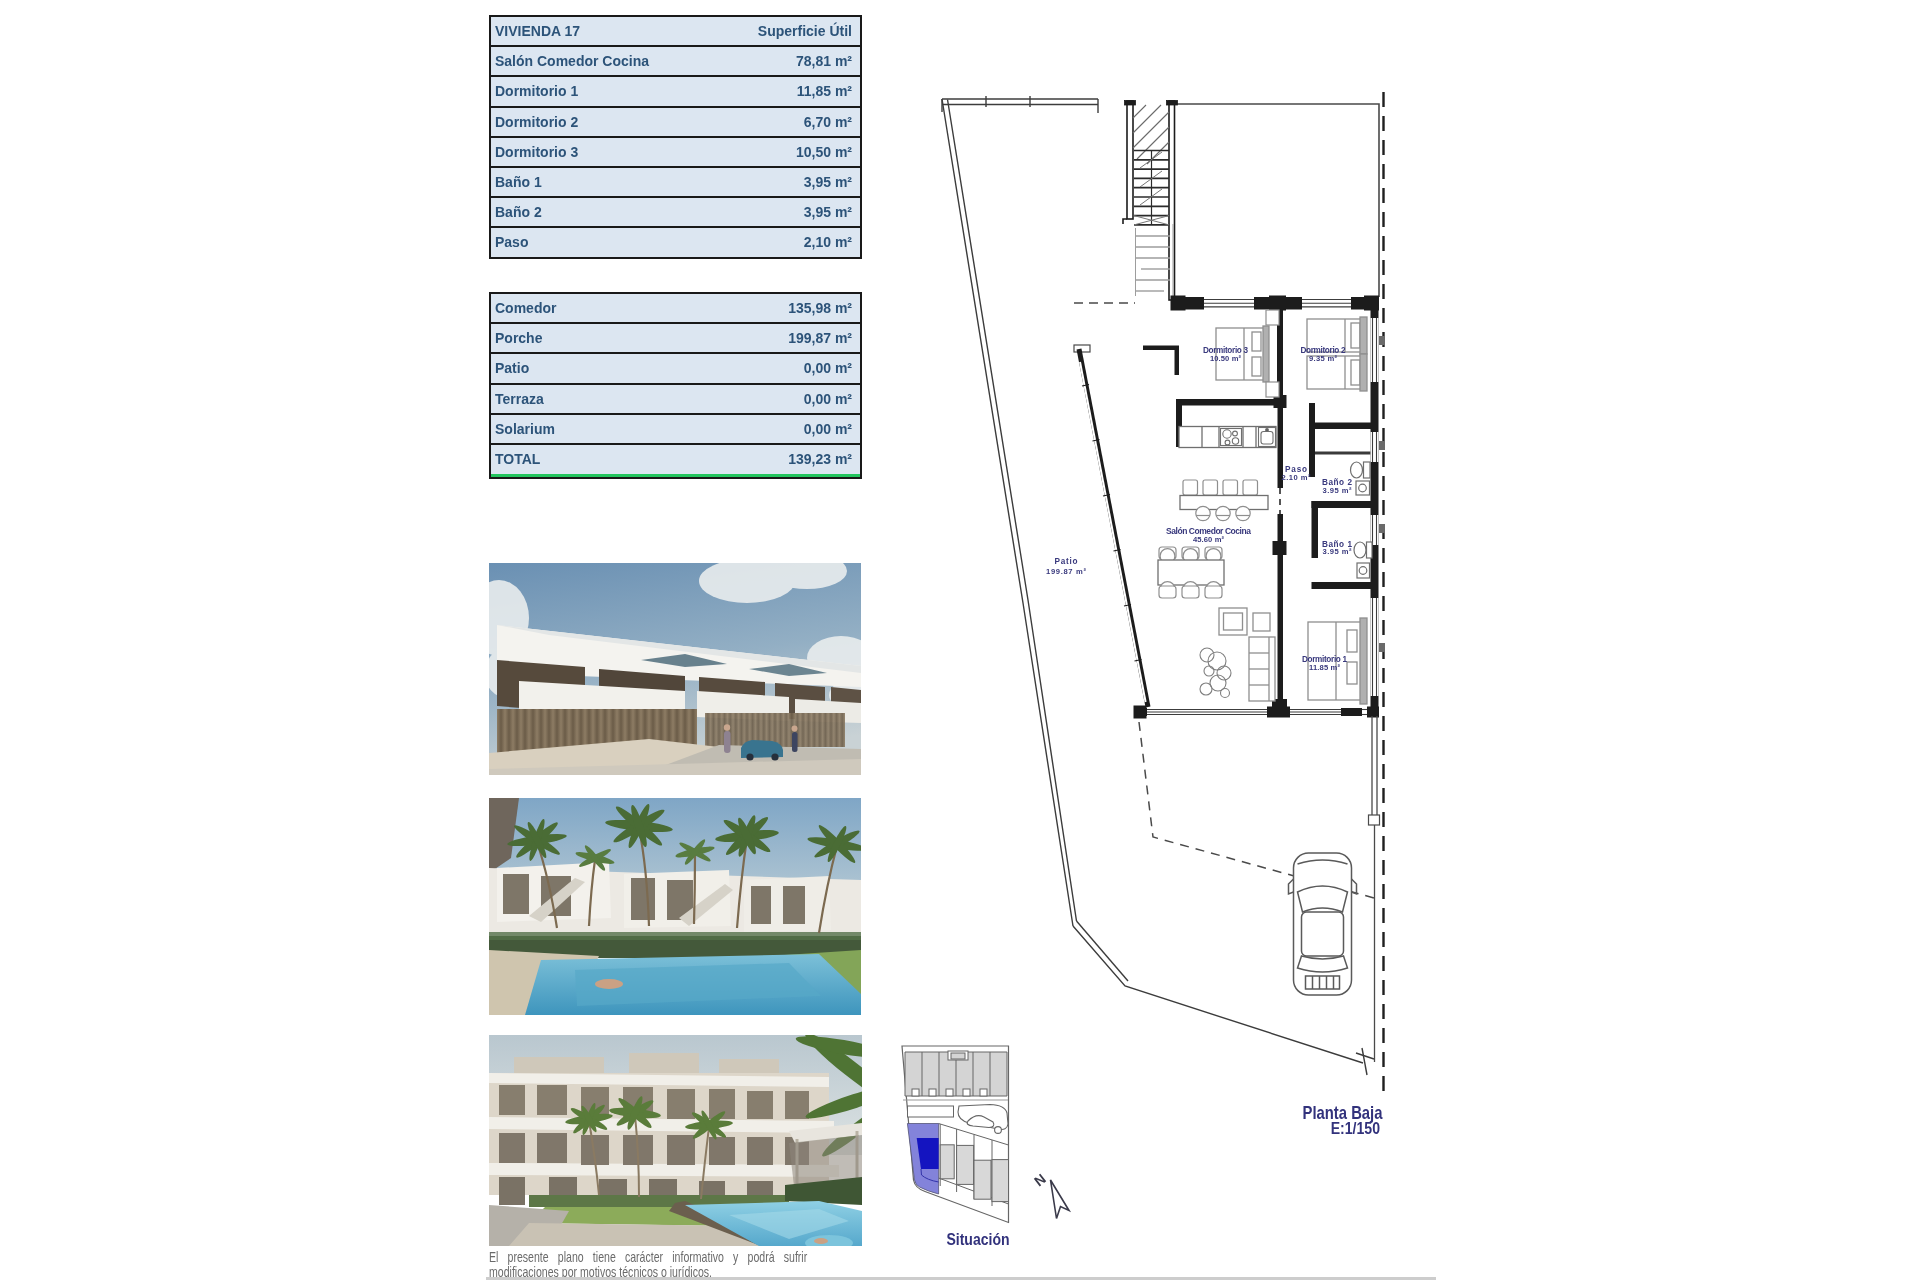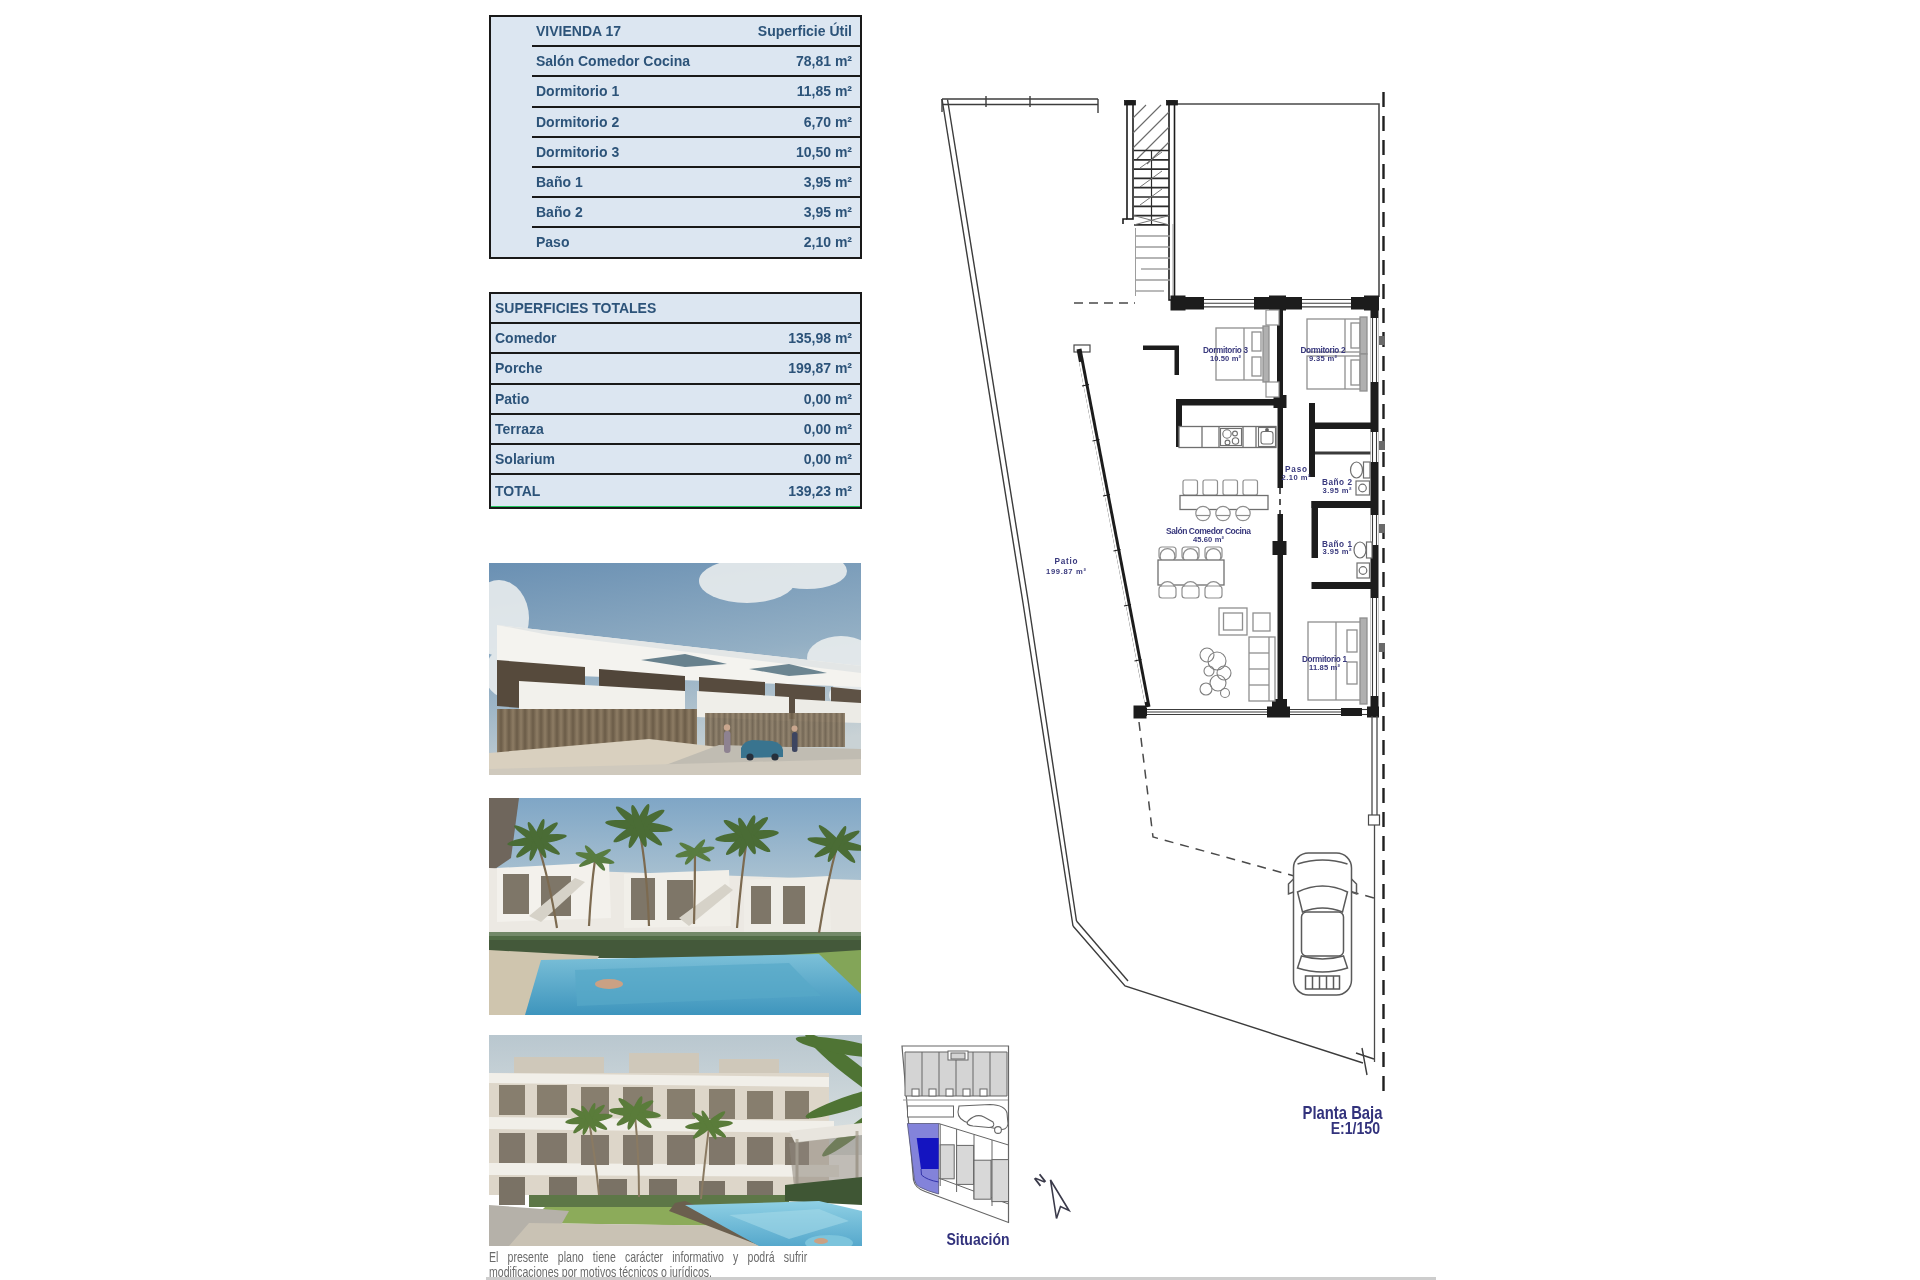--- a/index.html
+++ b/index.html
@@ -12,21 +12,21 @@
         align-items:center;justify-content:space-between;
         padding:0 8px 0 4px;font-size:14px;height:30.2px;}
   .trow:first-child{border-top:none;height:28.2px;}
   .lbl{white-space:nowrap;}
   .val{white-space:nowrap;text-align:right;}
   .navy{color:#32327c;font-weight:bold;}
 </style>
 </head>
 <body>
 
-<div class="tbl" style="top:15px;padding-left:41px;">
+<div class="tbl" style="top:15px;">
 
   <div class="trow">
       <span class="lbl">VIVIENDA 17</span>
       <span class="val">Superficie Útil</span>
     </div>
 
   <div class="trow">
       <span class="lbl">Salón Comedor Cocina</span>
       <span class="val">78,81 m²</span>
     </div>
@@ -57,24 +57,20 @@
     </div>
 
   <div class="trow">
       <span class="lbl">Paso</span>
       <span class="val">2,10 m²</span>
     </div>
 </div>
 
 <div class="tbl" style="top:292px;">
 
-  <div class="trow">
-      <span class="lbl">SUPERFICIES TOTALES</span>
-      <span></span>
-    </div>
 
   <div class="trow">
       <span class="lbl">Comedor</span>
       <span class="val">135,98 m²</span>
     </div>
 
   <div class="trow">
       <span class="lbl">Porche</span>
       <span class="val">199,87 m²</span>
     </div>
@@ -87,21 +83,21 @@
   <div class="trow">
       <span class="lbl">Terraza</span>
       <span class="val">0,00 m²</span>
     </div>
 
   <div class="trow">
       <span class="lbl">Solarium</span>
       <span class="val">0,00 m²</span>
     </div>
 
-  <div class="trow" style="height:34px;border-bottom:1px solid #22c55e;">
+  <div class="trow" style="height:34px;border-bottom:3px solid #22c55e;">
       <span class="lbl">TOTAL</span>
       <span class="val">139,23 m²</span>
     </div>
 </div>
 
 <svg class="abs" style="left:489px;top:563px;" width="372" height="212" viewBox="0 0 372 212">
   <defs>
     <linearGradient id="p1sky" x1="0" y1="0" x2="0.25" y2="1">
       <stop offset="0" stop-color="#6a90b3"></stop>
       <stop offset="0.55" stop-color="#93afc4"></stop>

